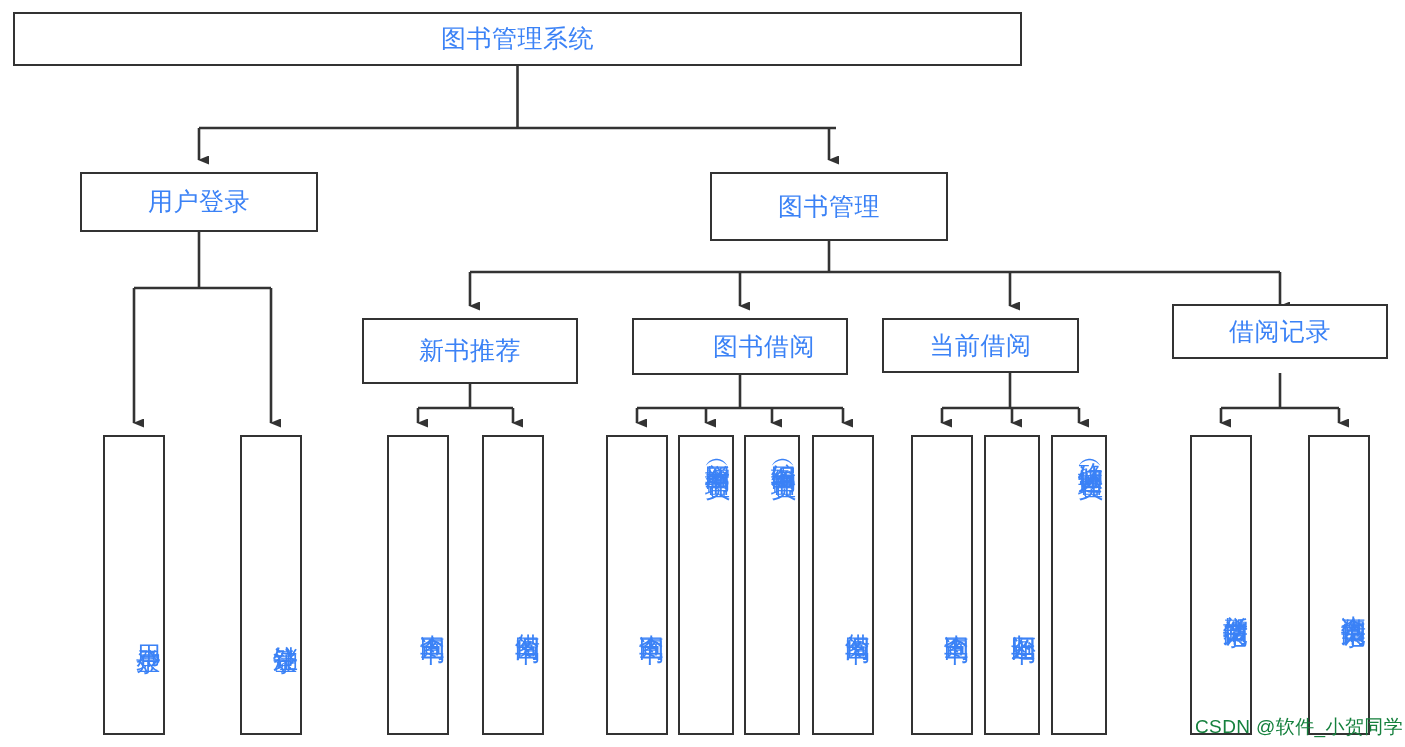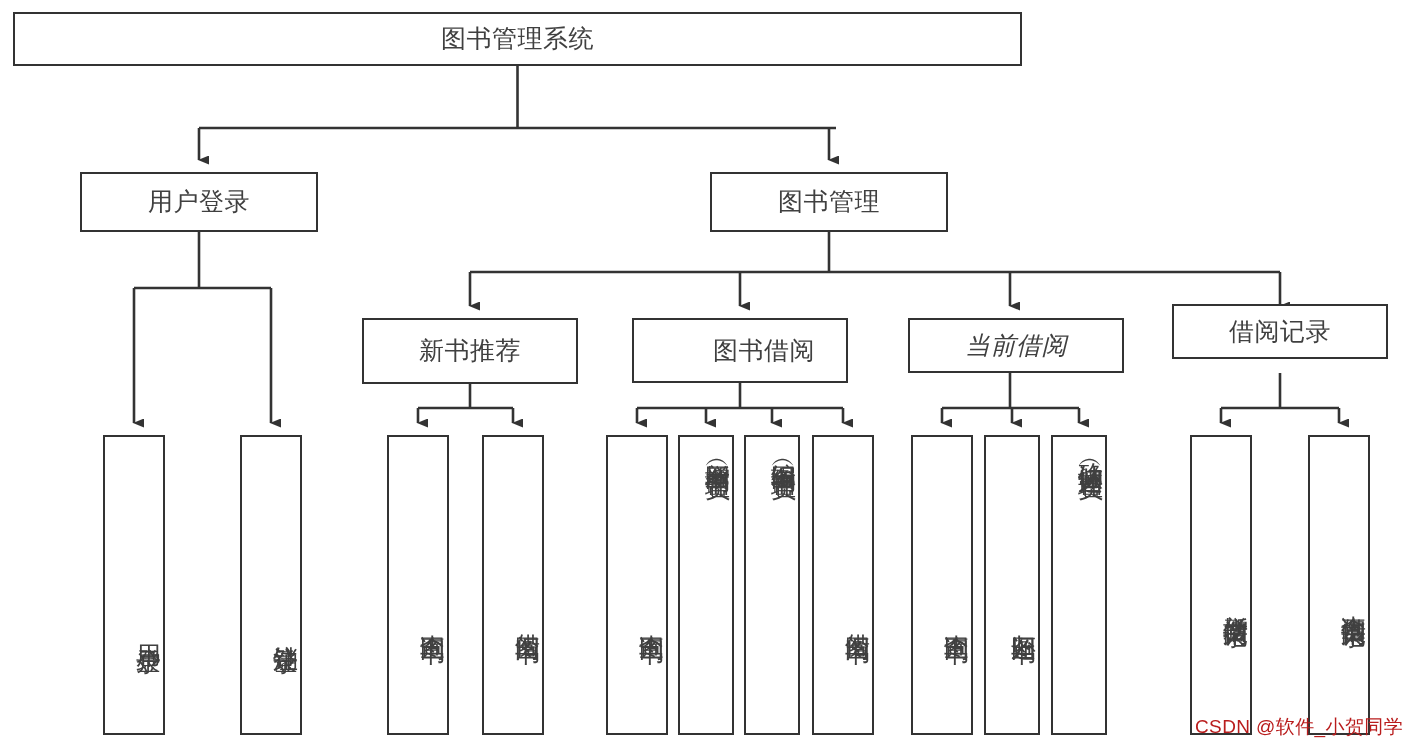--- a/index.html
+++ b/index.html
@@ -26,21 +26,21 @@
     pointer-events: none;
   }
   .node {
     position: absolute;
     box-sizing: border-box;
     border: 2px solid #333333;
     background: #ffffff;
     display: flex;
     align-items: center;
     justify-content: center;
-    color: #404040;
+    color: #3b82f6;
     line-height: 1.18;
   }
   .node.h {
     font-size: 25px;
     letter-spacing: 0.5px;
   }
   .node.v {
     writing-mode: vertical-rl;
     text-orientation: upright;
     font-size: 25px;
@@ -49,21 +49,21 @@
     padding-top: 4px;
     letter-spacing: 2px;
   }
   .node.v.tall {
     justify-content: flex-start;
     padding-top: 6px;
   }
   .watermark {
     position: absolute;
     font-size: 19px;
-    color: #b91c1c;
+    color: #15803d;
     white-space: nowrap;
     letter-spacing: 0.4px;
   }
 </style>
 </head>
 <body>
 
 <div id="canvas">
 
   <svg class="edges" viewBox="0 0 1405 747">
@@ -122,31 +122,31 @@
     </g>
   </svg>
 
   <div class="node h" style="left:13px; top:12px; width:1009px; height:54px;">
     <span>图书管理系统</span>
   </div>
 
   <div class="node h" style="left:80px; top:172px; width:238px; height:60px;">
     <span>用户登录</span>
   </div>
-  <div class="node h" style="left:710px; top:172px; width:238px; height:60px;">
+  <div class="node h" style="left:710px; top:172px; width:238px; height:69px;">
     <span>图书管理</span>
   </div>
 
   <div class="node h" style="left:362px; top:318px; width:216px; height:66px;">
     <span>新书推荐</span>
   </div>
-  <div class="node h" style="left:632px; top:318px; width:216px; height:65px;padding-left:48px;">
+  <div class="node h" style="left:632px; top:318px; width:216px; height:57px;padding-left:48px;">
     <span>图书借阅</span>
   </div>
-  <div class="node h" style="left:908px; top:318px; width:216px; height:55px;font-style:italic;">
+  <div class="node h" style="left:882px; top:318px; width:197px; height:55px;">
     <span>当前借阅</span>
   </div>
   <div class="node h" style="left:1172px; top:304px; width:216px; height:55px;">
     <span>借阅记录</span>
   </div>
 
   <div class="node v" style="left:103px; top:435px; width:62px; height:300px; padding-top:88px;">
     <span>用户登录</span>
   </div>
   <div class="node v" style="left:240px; top:435px; width:62px; height:300px; padding-top:88px;">

